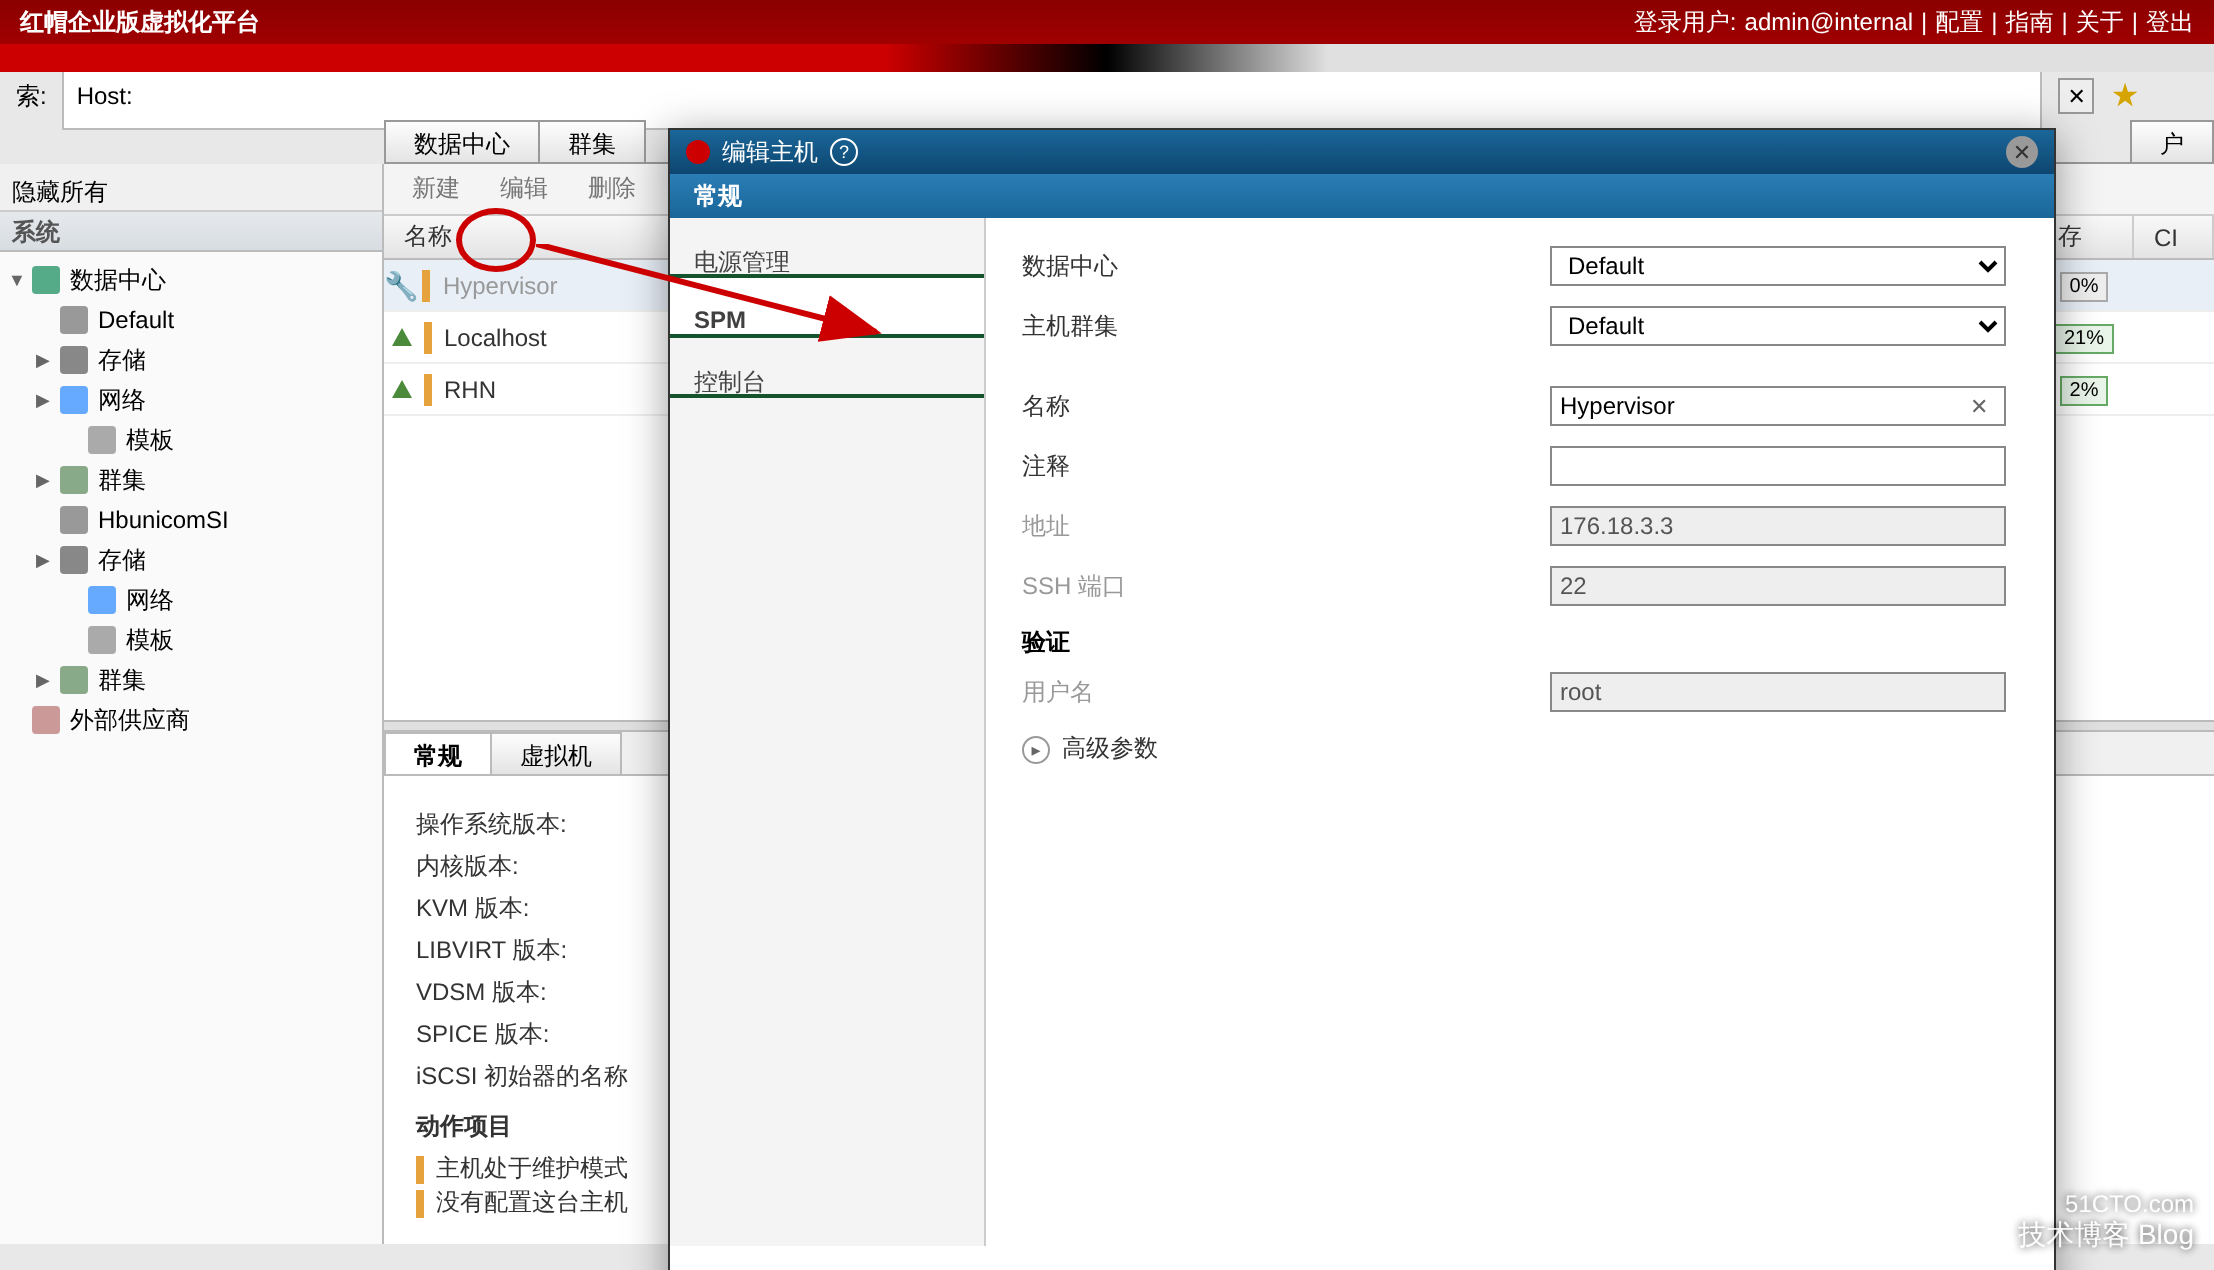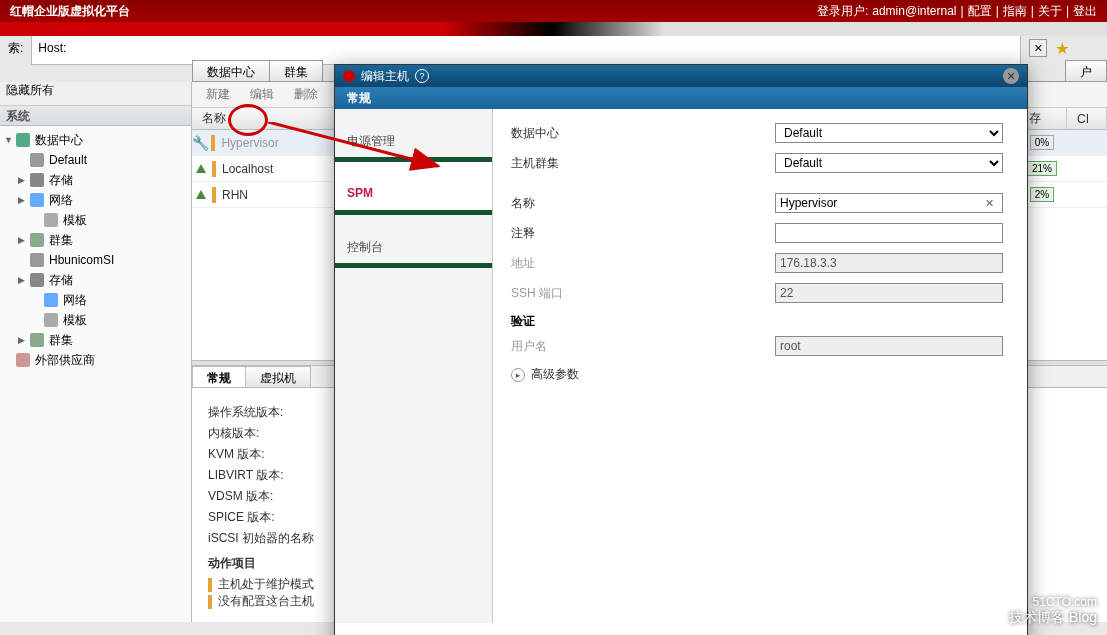--- a/index.html
+++ b/index.html
@@ -13,21 +13,21 @@
 .searchrow{height:24px;background:#e8e8e8;display:flex;align-items:center;padding:4px 8px;gap:8px}
 .searchrow input{flex:0 0 990px;height:20px;border:1px solid #bbb;padding:16px 6px;background:#fff}
 .closeX{width:18px;height:18px;border:1px solid #999;background:#eee;display:flex;align-items:center;justify-content:center;cursor:pointer;font-size:11px}
 .star{color:#d6a400;font-size:16px}
 .maintabs{height:22px;background:#e8e8e8;display:flex;margin-left:192px;border-bottom:1px solid #999}
 .maintabs .tab{padding:3px 14px;border:1px solid #999;border-bottom:none;background:linear-gradient(#fdfdfd,#e4e4e4);margin-right:-1px;cursor:pointer}
 .maintabs .spacer{flex:1}
 .maintabs .endtab{padding:3px 14px;border:1px solid #999;border-bottom:none;background:linear-gradient(#fdfdfd,#e4e4e4)}
 .content{display:flex;height:540px}
 .sidebar{width:192px;background:#fafafa;border-right:1px solid #bbb;display:flex;flex-direction:column}
-.sidebar .toprow{height:24px;display:flex;align-items:flex-start;padding:0 6px;gap:12px;background:#f0f0f0;border-bottom:1px solid #ccc}
+.sidebar .toprow{height:24px;display:flex;align-items:flex-end;padding:0 6px;gap:12px;background:#f0f0f0;border-bottom:1px solid #ccc}
 .sidebar .section{height:20px;background:linear-gradient(#e6e9ec,#d8dde2);border-bottom:1px solid #bbb;padding:2px 6px;font-weight:bold;color:#555}
 .tree{padding:4px 0}
 .tree .node{display:flex;align-items:center;height:20px;padding-left:4px;gap:2px;cursor:pointer}
 .tree .arrow{width:10px;color:#666;font-size:9px}
 .tree .indent1{padding-left:18px}
 .tree .indent2{padding-left:32px}
 .tree .icon{width:14px;height:14px;display:inline-block;margin-right:3px}
 .ico-dc{background:#5a8;border-radius:2px}
 .ico-db{background:#888;border-radius:2px}
 .ico-folder{background:#999;border-radius:2px}
@@ -69,22 +69,22 @@
 
 .dialog{position:absolute;left:334px;top:64px;width:694px;height:592px;background:#fff;border:1px solid #333;box-shadow:0 4px 20px rgba(0,0,0,0.4);z-index:100}
 .dlgtitle{height:22px;background:linear-gradient(#1a6699,#0d4670);color:#fff;display:flex;align-items:center;padding:0 8px;gap:6px}
 .dlgtitle .redball{width:12px;height:12px;background:#c00;border-radius:50%}
 .dlgtitle .q{width:14px;height:14px;border:1px solid #fff;border-radius:50%;display:flex;align-items:center;justify-content:center;font-size:9px;cursor:pointer}
 .dlgtitle .spacer{flex:1}
 .dlgtitle .close{width:16px;height:16px;background:#999;border-radius:50%;display:flex;align-items:center;justify-content:center;font-size:11px;cursor:pointer;color:#333}
 .dlgsubtitle{height:22px;background:linear-gradient(#2a7db5,#1a6699);color:#fff;padding:3px 12px;font-weight:bold}
 .dlgbody{display:flex;height:514px}
 .dlgside{width:158px;background:#f4f4f4;border-right:1px solid #ccc}
-.dlgside .item{height:28px;padding:24px 12px;cursor:pointer;border-bottom:5px solid #14532d;color:#444}
-.dlgside .item.sel{background:#fff;color:#be185d;font-weight:bold}
+.dlgside .item{height:28px;padding:14px 12px;cursor:pointer;border-bottom:2px solid #14532d;color:#444}
+.dlgside .item.sel{background:#fff;color:#404040;font-weight:bold}
 .dlgform{flex:1;padding:14px 18px}
 .frow{display:flex;align-items:center;margin-bottom:10px}
 .frow .lbl{width:264px;color:#333}
 .frow .lbl.dis{color:#999}
 .frow select,.frow input{width:228px;height:20px;border:1px solid #888;padding:0 4px;background:#fff}
 .frow input[disabled]{background:#eee;color:#555}
 .frow .xbtn{margin-left:-18px;color:#666;cursor:pointer;font-size:11px}
 .section-h{font-weight:bold;margin:8px 0 6px}
 .advrow{display:flex;align-items:center;gap:6px;margin-top:4px;cursor:pointer;color:#333}
 .advrow .chev{width:14px;height:14px;border:1px solid #999;border-radius:50%;display:flex;align-items:center;justify-content:center;font-size:9px;color:#666}

